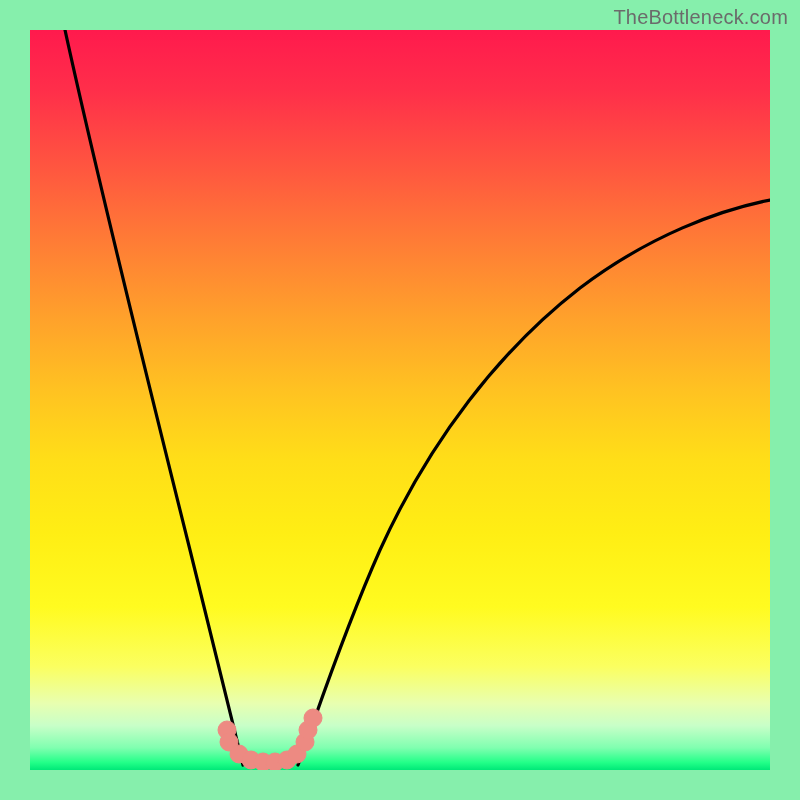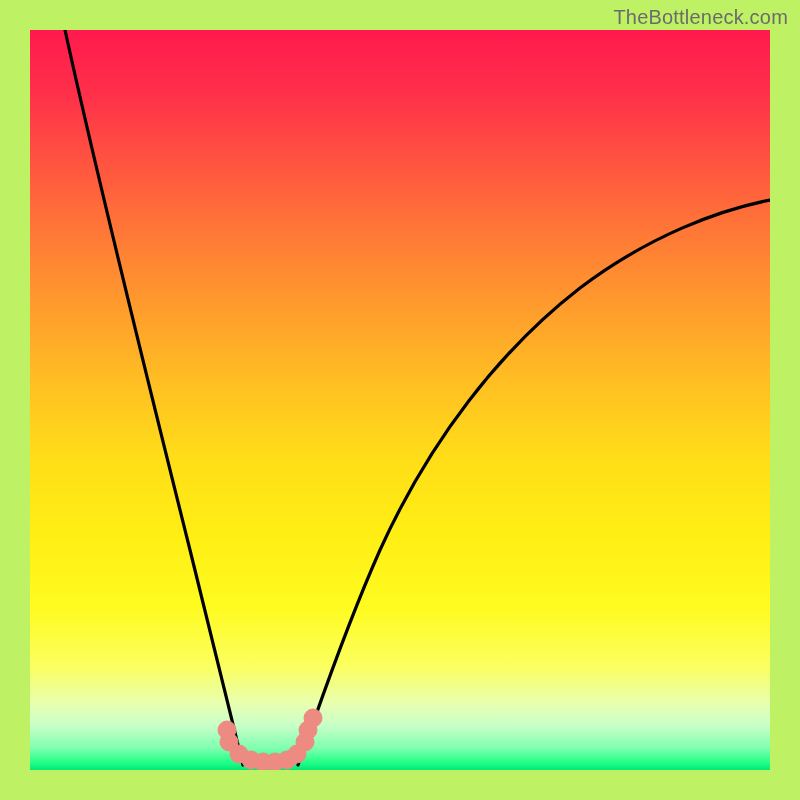--- a/index.html
+++ b/index.html
@@ -9,21 +9,21 @@
     height: 800px;
     background: #000;
     overflow: hidden;
     font-family: Arial, Helvetica, sans-serif;
   }
   .frame {
     position: absolute;
     top: 0; left: 0;
     width: 800px;
     height: 800px;
-    background: #bef264;
+    background: #86efac;
   }
   .plot-area {
     position: absolute;
     left: 30px;
     top: 30px;
     width: 740px;
     height: 740px;
     overflow: hidden;
   }
   .gradient-bg {

